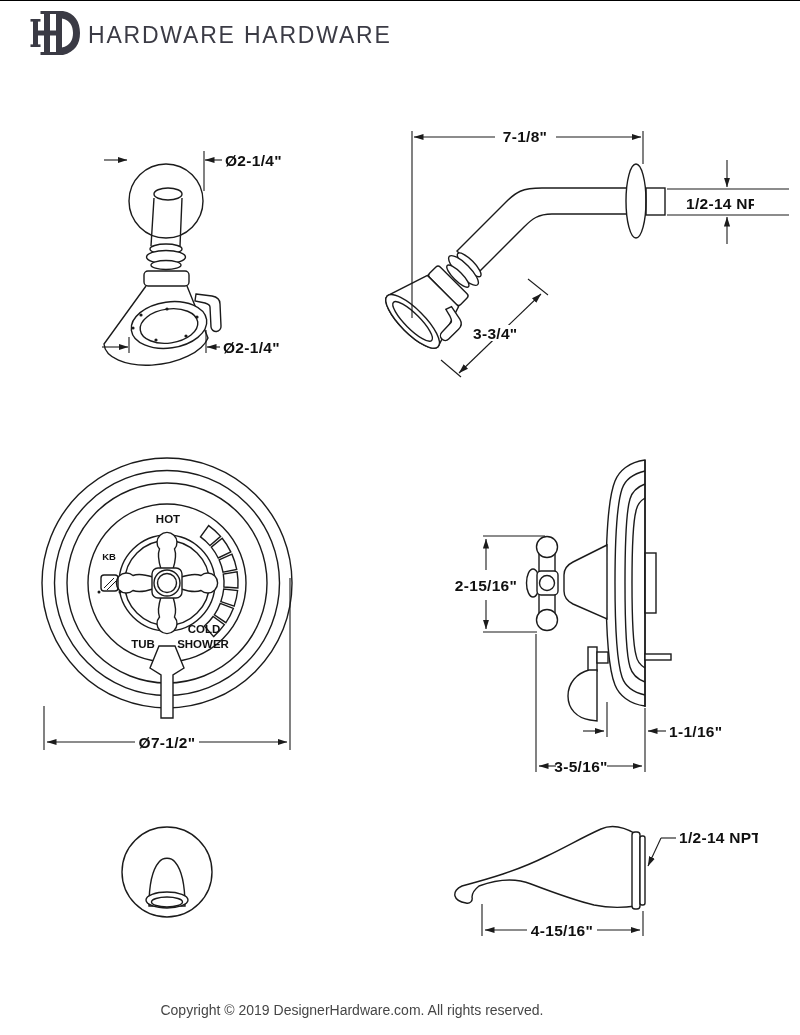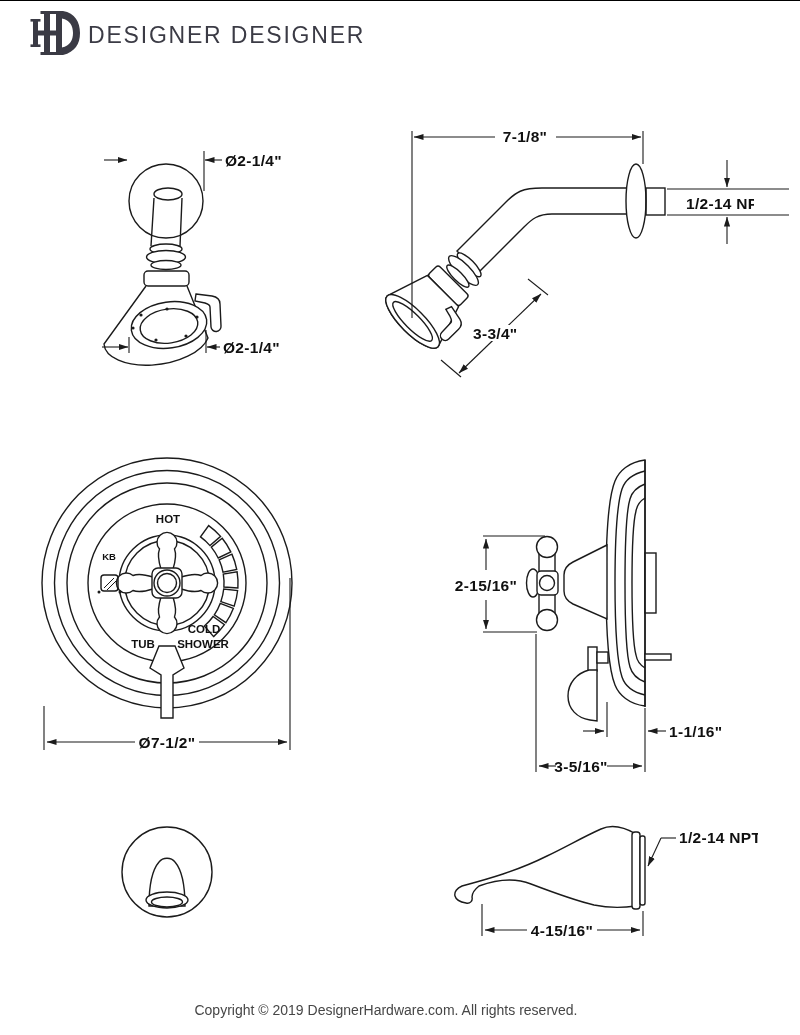--- a/index.html
+++ b/index.html
@@ -1,21 +1,21 @@
 <!DOCTYPE html>
 <html><head>
 <meta charset="utf-8">
 <style>
   html,body{margin:0;padding:0;background:#fff;}
   body{width:800px;height:1035px;position:relative;overflow:hidden;font-family:"Liberation Sans",sans-serif;}
   .frame-top{position:absolute;top:0;left:0;width:800px;height:1px;background:#000;}
   .hdr{position:absolute;top:0;left:0;width:800px;height:70px;}
   .brand-title{position:absolute;left:88px;top:22px;font-size:23px;letter-spacing:1.8px;color:#3b3b45;font-weight:400;white-space:nowrap;}
   .stage{position:absolute;top:0;left:0;}
-  .footer-txt{position:absolute;top:1002px;left:0;width:704px;text-align:center;font-size:14px;color:#464646;font-weight:500;padding-left:34px;}
+  .footer-txt{position:absolute;top:1002px;left:0;width:704px;text-align:center;font-size:14px;color:#464646;font-weight:500;}
   svg text{font-family:"Liberation Sans",sans-serif;}
   .ln{stroke:#1b1b1b;fill:none;stroke-width:1.4;}
   .fw{fill:#fff;stroke:#1b1b1b;stroke-width:1.4;}
   .dim{stroke:#1b1b1b;fill:none;stroke-width:1.1;}
   .dimtxt{font-weight:bold;font-size:15.5px;fill:#101010;letter-spacing:.3px;}
   .lbl{font-weight:bold;font-size:11.5px;fill:#101010;}
   .lbl-s{font-weight:bold;font-size:9.5px;fill:#101010;}
 </style>
 </head>
 <body>
@@ -30,21 +30,21 @@
       <rect x="30.5" y="44.4" width="10" height="2.6"></rect>
       <rect x="44" y="12" width="6" height="42"></rect>
       <rect x="40.5" y="11" width="13" height="3"></rect>
       <rect x="40.5" y="52" width="13" height="3"></rect>
       <rect x="38" y="30.5" width="20" height="5"></rect>
       <path fill-rule="evenodd" d="M56,11 L63,11 C75,13 80,22 80,33 C80,44 75,52 63,55 L56,55 Z M62,18.5 L62,47.5 C70,46 73,40 73,33 C73,26 70,20 62,18.5 Z"></path>
       <rect x="53" y="11" width="9" height="3"></rect>
       <rect x="53" y="52" width="9" height="3"></rect>
     </g>
   </svg>
-  <span class="brand-title">DESIGNER DESIGNER</span>
+  <span class="brand-title">HARDWARE HARDWARE</span>
 </div>
 
 <svg class="stage" width="800" height="1035" viewBox="0 0 800 1035">
   <defs>
     <marker id="ah" markerWidth="11" markerHeight="8" refX="9.5" refY="3.5" orient="auto" markerUnits="userSpaceOnUse">
       <path d="M0,0.4 L9.8,3.5 L0,6.6 Z" fill="#1b1b1b"></path>
     </marker>
     <pattern id="knurl" width="4" height="4" patternUnits="userSpaceOnUse">
       <path d="M0,0 L4,4 M4,0 L0,4" stroke="#222" stroke-width="0.9"></path>
     </pattern>

